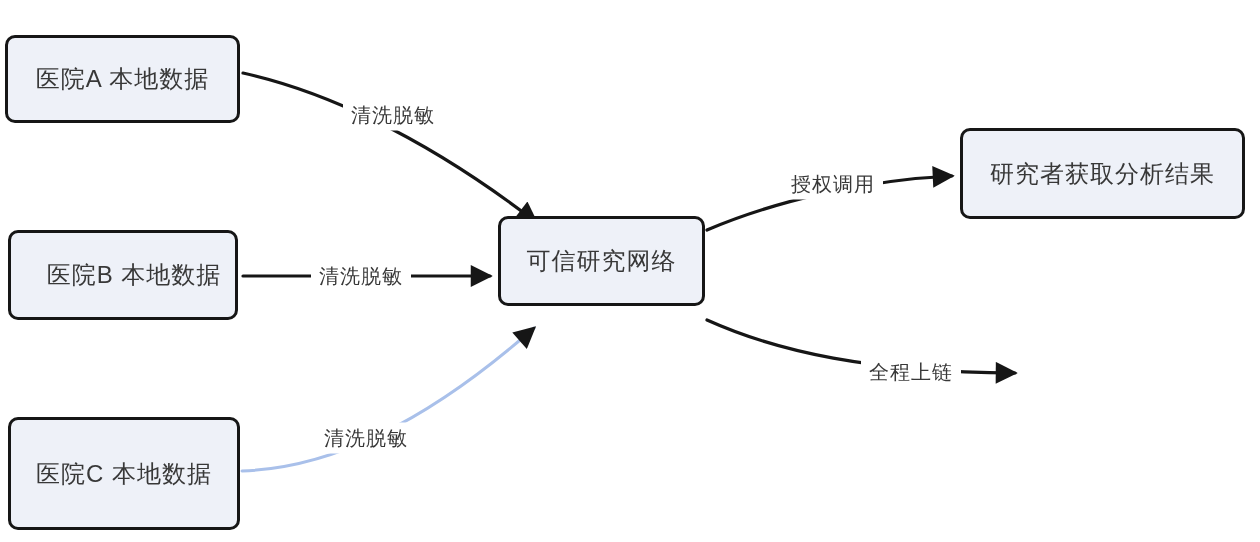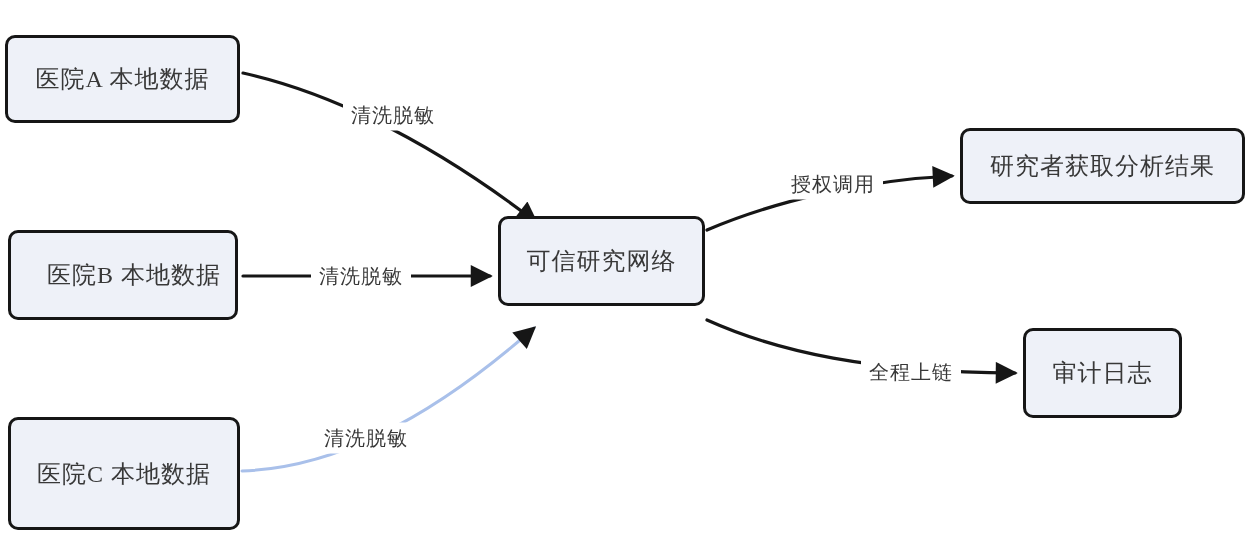--- a/index.html
+++ b/index.html
@@ -44,27 +44,26 @@
     background: var(--node-fill);
     border: 3px solid var(--node-border);
     border-radius: 10px;
     display: flex;
     align-items: center;
     justify-content: center;
     color: var(--text);
     font-size: 24px;
     letter-spacing: 1px;
     white-space: nowrap;
-    font-family: Liberation Serif, serif;
   }
   .node-hospital-a { left: 5px;    top: 35px;  width: 235px; height: 88px; }
   .node-hospital-b { left: 8px;    top: 230px; width: 230px; height: 90px; padding-left: 22px; }
   .node-hospital-c { left: 8px;    top: 417px; width: 232px; height: 113px; }
   .node-network    { left: 498px;  top: 216px; width: 207px; height: 90px; }
-  .node-research   { left: 960px;  top: 128px; width: 285px; height: 76px; }
+  .node-research   { left: 960px;  top: 128px; width: 285px; height: 91px; }
   .node-audit      { left: 1023px; top: 328px; width: 159px; height: 90px; }
   .edge-label {
     position: absolute;
     z-index: 3;
     transform: translate(-50%, -50%);
     background: var(--background);
     color: var(--text);
     font-size: 20px;
     letter-spacing: 1px;
     padding: 2px 8px;
@@ -112,23 +111,20 @@
   </div>
 
   <div class="node node-network">
     <span>可信研究网络</span>
   </div>
 
   <div class="node node-research">
     <span>研究者获取分析结果</span>
   </div>
 
-  <div class="node node-audit">
-    <span>审计日志</span>
-  </div>
 
   <div class="edge-label label-a-network">清洗脱敏</div>
 
   <div class="edge-label label-b-network">清洗脱敏</div>
 
   <div class="edge-label label-c-network">清洗脱敏</div>
 
   <div class="edge-label label-research">授权调用</div>
 
   <div class="edge-label label-audit">全程上链</div>

